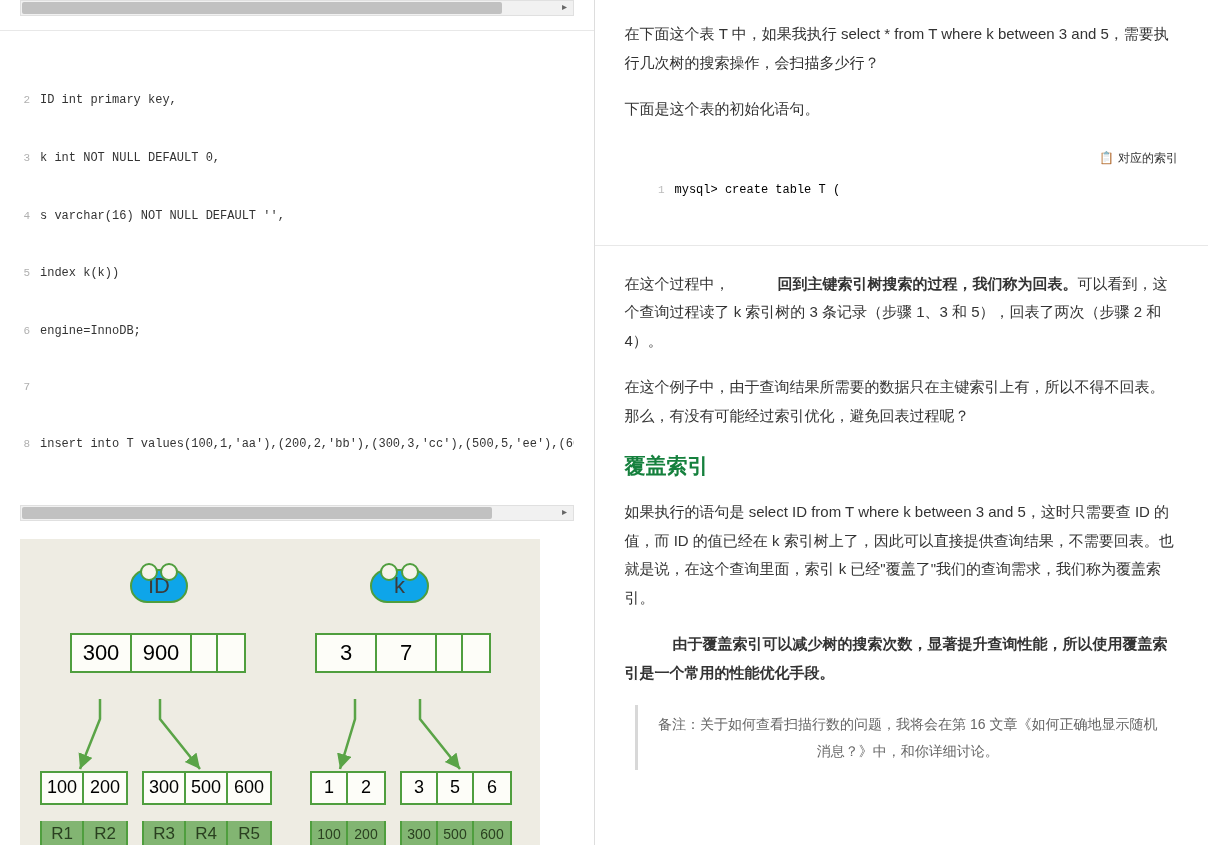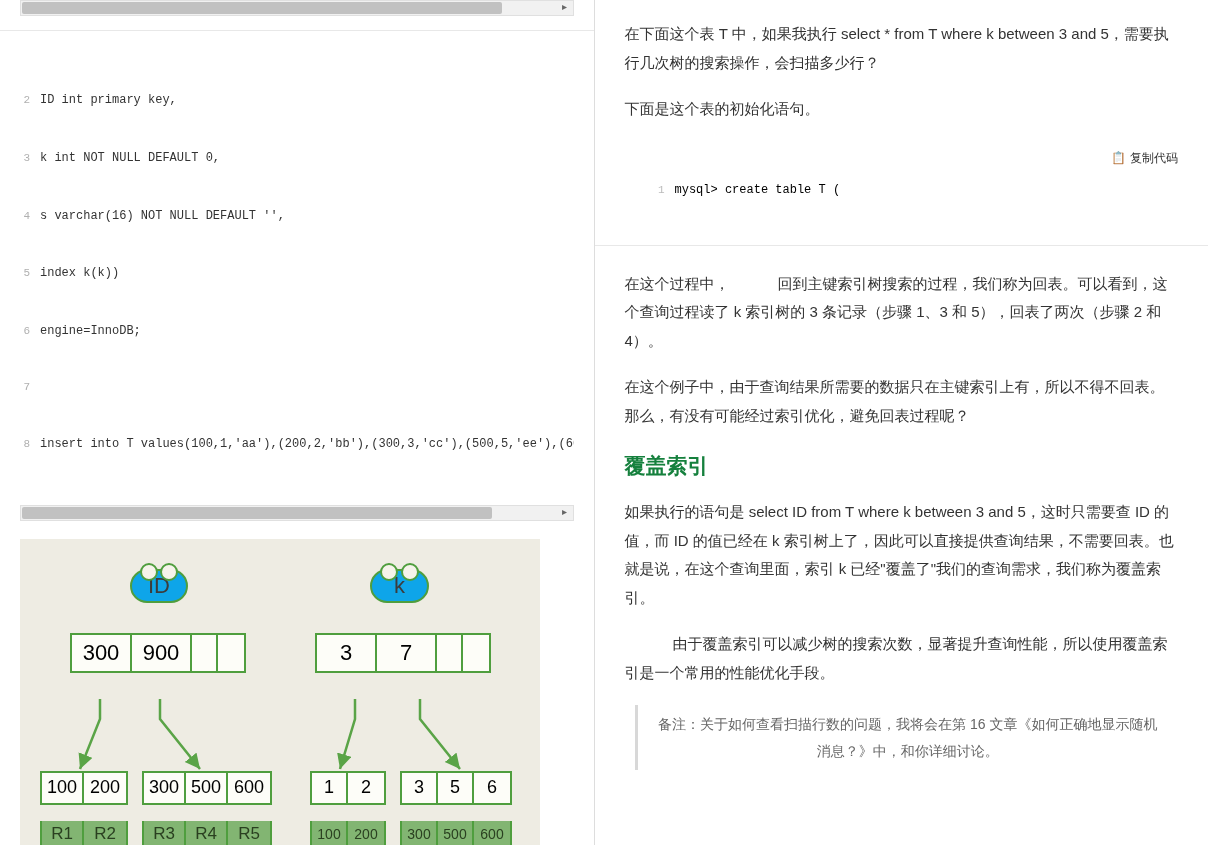--- a/index.html
+++ b/index.html
@@ -181,21 +181,21 @@
     line-height: 1.9;
     color: #333;
     margin-bottom: 18px;
   }
   .article h3 {
     font-size: 21px;
     font-weight: 700;
     color: #15803d;
     margin: 22px 0 18px 0;
   }
-  .article strong { font-weight: 400; padding-left: 48px; }
+  .article strong { font-weight: 700; padding-left: 48px; }
   .copy-btn {
     float: right;
     font-size: 12px;
     color: #333;
     cursor: pointer;
     display: flex;
     align-items: center;
     gap: 4px;
     margin: 8px 0;
   }
@@ -333,21 +333,21 @@
     </div>
   </div>
 </div>
 
 <div class="pane pane-right article">
   <p>在下面这个表 T 中，如果我执行 select * from T where k between 3 and 5，需要执行几次树的搜索操作，会扫描多少行？</p>
   <p>下面是这个表的初始化语句。</p>
 
   <div class="copy-btn">
     <span>📋</span>
-    <span>复制代码</span>
+    <span>对应的索引</span>
   </div>
   <div class="right-code">
     <div class="code-line">
       <span class="line-no">1</span>
       <span>mysql&gt; create table T (</span>
     </div>
   </div>
 
   <hr class="hr">
 

